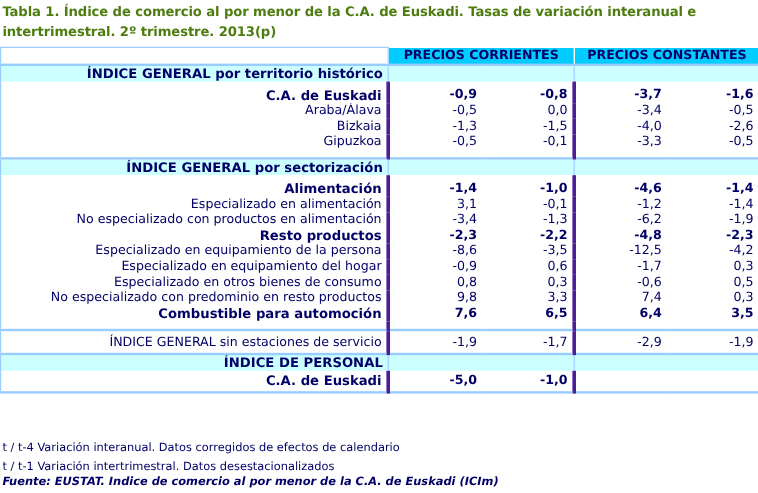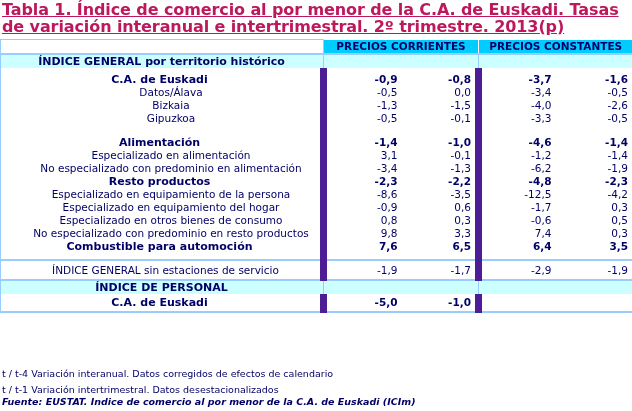--- a/index.html
+++ b/index.html
@@ -1,35 +1,35 @@
 <!DOCTYPE html>
 <html><head>
 <meta charset="utf-8">
 <style>
   html, body { margin: 0; padding: 0; background: #ffffff; }
   body { width: 632px; height: 411px; overflow: hidden; font-family: "DejaVu Sans", "Liberation Sans", sans-serif; color: #000066; position: relative; }
-  .title { position: absolute; left: 2px; top: 1px; width: 630px; font-size: 16px; font-weight: bold; color: #be185d; line-height: 17px; letter-spacing: -0.1px; text-decoration: underline; }
+  .title { position: absolute; left: 2px; top: 1px; width: 630px; font-size: 11px; font-weight: bold; color: #4d7c0f; line-height: 17px; letter-spacing: -0.1px; }
   table.grid { position: absolute; left: 0; top: 39px; width: 632px; border-collapse: collapse; table-layout: fixed; font-size: 10.5px; }
   table.grid td { padding: 0 4px; height: 13px; line-height: 13px; white-space: nowrap; overflow: hidden; }
   col.c0 { width: 323px; } col.c1 { width: 78px; } col.c2 { width: 77px; } col.c3 { width: 77px; } col.c4 { width: 77px; }
   .hdr td { background: #00CCFF; color: #000066; font-weight: bold; text-align: center; height: 16px; line-height: 16px; border-left: 1px solid #ffffff; }
   .hdr td.blank { background: #ffffff; border: 1px solid #99CCFF; border-bottom: none; }
   .hdr2 td { background: #00CCFF; color: #000066; font-weight: bold; text-align: right; height: 15px; line-height: 15px; border-left: 1px solid #ffffff; border-top: 1px solid #ffffff; padding-right: 8px; }
   .hdr2 td.blank { background: #ffffff; border-left: 1px solid #99CCFF; border-top: none; }
   .sec td { background: #CCFFFF; font-weight: bold; color: #000066; height: 16px; line-height: 16px; border-top: 2px solid #99CCFF; }
   .sec td.lbl { padding-left: 3px; font-size: 11px; }
   .sec td.split { border-left: 1px solid #99CCFF; }
-  td.lbl { text-align: center; }
+  td.lbl { text-align: right; }
   td.num { text-align: right; padding-right: 2px; }
   tr.b td { font-weight: bold; }
   tr.b td.lbl { padding-left: 2px; font-size: 11px; }
   tr.i td.lbl { padding-left: 25px; }
   tr.g td.lbl { padding-left: 14px; }
   td.l1 { border-left: 1px solid #99CCFF; }
-  td.sp { border-left: 7px solid #4c1d95; }
+  td.sp { border-left: 3px solid #4c1d95; }
   td.rb { border-right: 1px solid #99CCFF; }
   tr.gap td { height: 6px; line-height: 6px; }
   tr.first td { padding-top: 5px; }
   tr.last td { border-bottom: 2px solid #99CCFF; }
   .notes { position: absolute; left: 2px; top: 367px; font-size: 9.5px; color: #000066; line-height: 13px; }
   .notes .n2 { margin-top: 3px; }
   .src { position: absolute; left: 2px; top: 396px; font-size: 9.5px; font-style: italic; font-weight: bold; color: #000066; line-height: 12px; }
 </style>
 </head>
 <body>
@@ -57,21 +57,21 @@
     <td class="split rb" colspan="2"></td>
   </tr>
   <tr class="b first">
     <td class="lbl l1">C.A. de Euskadi</td>
     <td class="num sp">-0,9</td>
     <td class="num">-0,8</td>
     <td class="num sp">-3,7</td>
     <td class="num rb">-1,6</td>
   </tr>
   <tr class="i">
-    <td class="lbl l1">Datos/Álava</td>
+    <td class="lbl l1">Araba/Álava</td>
     <td class="num sp">-0,5</td>
     <td class="num">0,0</td>
     <td class="num sp">-3,4</td>
     <td class="num rb">-0,5</td>
   </tr>
   <tr class="i">
     <td class="lbl l1">Bizkaia</td>
     <td class="num sp">-1,3</td>
     <td class="num">-1,5</td>
     <td class="num sp">-4,0</td>
@@ -85,36 +85,41 @@
     <td class="num rb">-0,5</td>
   </tr>
   <tr class="gap">
         <td class="l1"></td>
         <td class="sp"></td>
         <td></td>
         <td class="sp"></td>
         <td class="rb"></td>
       </tr>
 
+  <tr class="sec">
+    <td class="lbl l1">ÍNDICE GENERAL por sectorización</td>
+    <td class="split" colspan="2"></td>
+    <td class="split rb" colspan="2"></td>
+  </tr>
   <tr class="b first">
     <td class="lbl l1">Alimentación</td>
     <td class="num sp">-1,4</td>
     <td class="num">-1,0</td>
     <td class="num sp">-4,6</td>
     <td class="num rb">-1,4</td>
   </tr>
   <tr class="i">
     <td class="lbl l1">Especializado en alimentación</td>
     <td class="num sp">3,1</td>
     <td class="num">-0,1</td>
     <td class="num sp">-1,2</td>
     <td class="num rb">-1,4</td>
   </tr>
   <tr class="i">
-    <td class="lbl l1">No especializado con predominio en alimentación</td>
+    <td class="lbl l1">No especializado con productos en alimentación</td>
     <td class="num sp">-3,4</td>
     <td class="num">-1,3</td>
     <td class="num sp">-6,2</td>
     <td class="num rb">-1,9</td>
   </tr>
   <tr class="b">
     <td class="lbl l1">Resto productos</td>
     <td class="num sp">-2,3</td>
     <td class="num">-2,2</td>
     <td class="num sp">-4,8</td>

